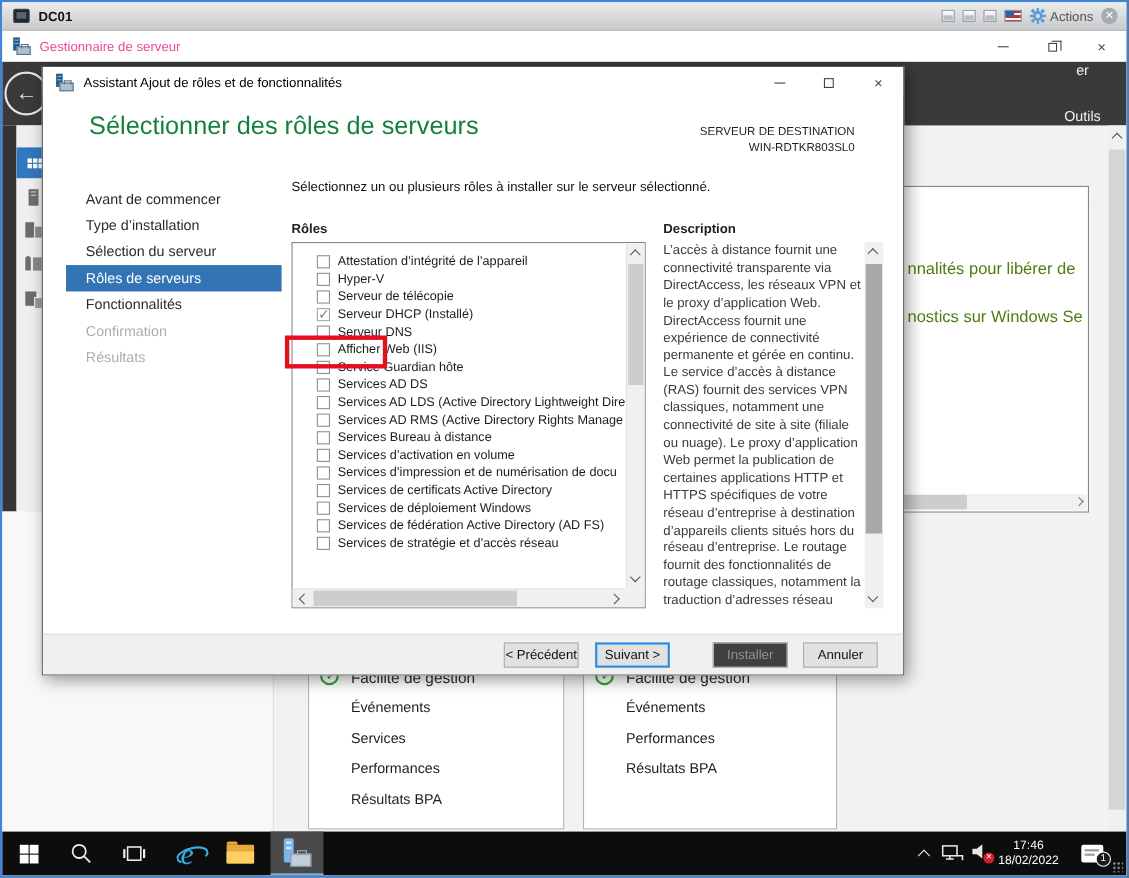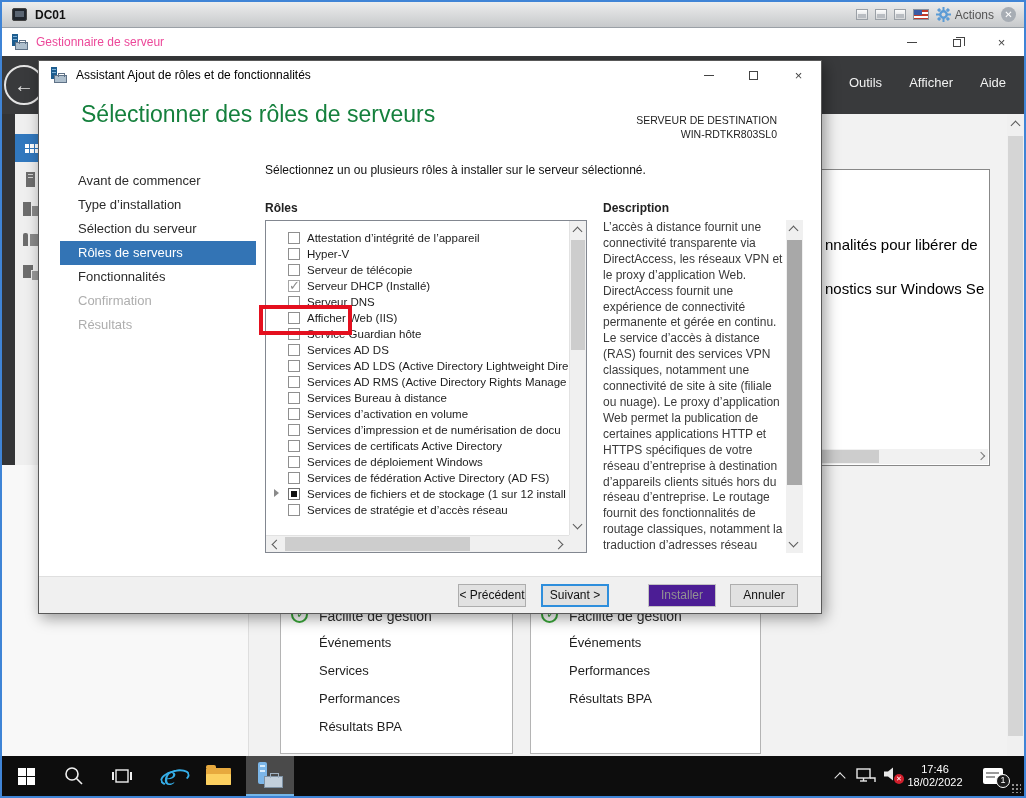--- a/index.html
+++ b/index.html
@@ -34,21 +34,21 @@
   .sm-caption-btns{margin-left:auto;display:flex;align-items:center;gap:0;}
   .cap-btn{width:45px;height:28px;display:flex;align-items:center;justify-content:center;color:#444;font-size:13px;}
   .glyph-min{width:10px;height:1px;background:#444;}
   .glyph-max{width:9px;height:9px;border:1px solid #444;}
   .glyph-restore{width:8px;height:8px;border:1px solid #444;position:relative;background:#fff;margin-top:2px;}
   .glyph-restore::before{content:"";position:absolute;left:2px;top:-3px;width:8px;height:8px;border:1px solid #444;border-left:none;border-bottom:none;}
 
   
   .sm-header{position:absolute;left:0;top:54px;right:0;height:58px;background:#393a3c;z-index:1;}
   .back-circle{position:absolute;left:2px;top:9px;width:40px;height:40px;border:2px solid #e4e4e4;border-radius:50%;color:#e4e4e4;font-size:20px;line-height:36px;text-align:center;}
-  .sm-menu{position:absolute;right:18px;top:0;height:52px;display:flex;align-items:center;gap:27px;font-size:13px;color:#f2f2f2;}
+  .sm-menu{position:absolute;right:18px;top:0;height:52px;display:flex;align-items:center;gap:27px;font-size:13px;color:#f2f2f2;flex-direction:column;}
   .sm-darkedge{position:absolute;left:0;top:112px;width:13px;height:351px;background:#333436;z-index:1;}
 
   
   .sm-rail{position:absolute;left:13px;top:112px;width:33px;height:351px;background:#efefef;z-index:1;}
   .rail-sel{position:absolute;left:0;top:20px;width:33px;height:28px;background:#3178be;display:flex;align-items:center;justify-content:center;}
   .grid-icon{display:grid;grid-template-columns:4px 4px 4px;grid-auto-rows:4px;gap:1px;}
   .grid-icon i{background:#fff;}
   .rail-ic{position:absolute;left:8px;width:17px;height:16px;}
   .ric1{top:58px;} .ric2{top:88px;} .ric3{top:118px;} .ric4{top:150px;}
   .srv-block{position:absolute;left:3px;top:0;width:9px;height:15px;background:#6d6d6d;}
@@ -57,21 +57,21 @@
   .two-block::after{content:"";position:absolute;left:9px;top:4px;width:7px;height:10px;background:#8a8a8a;}
   .tool-block::before{content:"";position:absolute;left:0;top:1px;width:5px;height:13px;background:#6d6d6d;border-radius:2px 2px 0 0;}
   .tool-block::after{content:"";position:absolute;left:7px;top:2px;width:9px;height:12px;background:#8a8a8a;}
   .file-block::before{content:"";position:absolute;left:0;top:1px;width:10px;height:13px;background:#6d6d6d;}
   .file-block::after{content:"";position:absolute;left:8px;top:6px;width:7px;height:9px;background:#9a9a9a;border:1px solid #efefef;}
 
   .sm-navpane{position:absolute;left:0;top:463px;width:247px;height:295px;background:#f8f8f8;border-right:1px solid #dedede;z-index:1;}
 
   
   .welcome-panel{position:absolute;left:360px;top:167px;width:628px;height:297px;background:#fff;border:1px solid #888;z-index:2;}
-  .wp-frag{position:absolute;font-size:15px;color:#000000;white-space:nowrap;}
+  .wp-frag{position:absolute;font-size:15px;color:#4d7c0f;white-space:nowrap;}
   .wp-frag1{left:462px;top:66px;}
   .wp-frag2{left:462px;top:110px;}
   .wp-hscroll{position:absolute;left:1px;right:1px;bottom:1px;height:15px;background:#f1f1f1;}
   .wp-thumb{position:absolute;left:0;top:1px;width:515px;height:13px;background:#cdcdcd;}
   .wp-arrow{position:absolute;right:4px;top:4px;width:6px;height:6px;border-right:1px solid #7a7a7a;border-top:1px solid #7a7a7a;transform:rotate(45deg);}
 
   
   .sm-vscroll{position:absolute;right:0;top:112px;width:17px;height:646px;background:#f0f0f0;z-index:2;}
   .sm-vthumb{position:absolute;left:1px;right:1px;top:22px;height:600px;background:#d5d5d5;}
   .chev{width:7px;height:7px;border-left:1px solid #5a5a5a;border-top:1px solid #5a5a5a;display:inline-block;}
@@ -130,21 +130,21 @@
   .wz-desc-panel{position:absolute;left:564px;top:159px;width:200px;height:333px;}
   .wz-desc-text{position:absolute;left:0;top:0;width:181px;height:333px;overflow:hidden;font-size:12px;line-height:15.9px;color:#3a3a3a;}
   .desc-vscroll{position:absolute;right:0;top:0;width:17px;height:333px;background:#f0f0f0;}
   .desc-vscroll .chev-up{position:absolute;left:4px;top:7px;}
   .desc-vscroll .chev-down{position:absolute;left:4px;bottom:7px;}
   .desc-vthumb{position:absolute;left:1px;right:1px;top:20px;height:245px;background:#a8a8a8;}
   .wz-footer{position:absolute;left:0;right:0;bottom:0;height:37px;background:#f0f0f0;border-top:1px solid #dfdfdf;}
   .wz-btn{position:absolute;top:7px;width:68px;height:23px;font-size:12px;color:#111;background:#e1e1e1;border:1px solid #adadad;text-align:center;line-height:21px;}
   .btn-prev{left:419px;}
   .btn-next{left:502px;border:2px solid #2e8edc;line-height:19px;}
-  .btn-install{left:609px;color:#929292;border-color:#c3c3c3;background:#4c1d95;}
+  .btn-install{left:609px;color:#929292;border-color:#c3c3c3;background:#404040;}
   .btn-cancel{left:691px;}
 
   
   .red-box{position:absolute;left:257px;top:303px;width:93px;height:30px;border:4px solid #e40f1e;z-index:20;}
 
   
   .taskbar{position:absolute;left:0;right:0;bottom:0;height:40px;background:#0d0d0d;z-index:30;}
   .tb-cell{position:absolute;top:0;width:48px;height:40px;display:flex;align-items:center;justify-content:center;}
   .tb-start{left:0;} .tb-search{left:48px;} .tb-taskview{left:96px;} .tb-ie{left:144px;} .tb-folder{left:192px;}
   .tb-sm{left:244px;background:#4a4a4a;border-bottom:2px solid #75b6e8;}
@@ -383,25 +383,20 @@
             <span class="role-label">Services de certificats Active Directory</span>
           </div>
         <div class="role-row">
             <span class="cb"></span>
             <span class="role-label">Services de déploiement Windows</span>
           </div>
         <div class="role-row">
             <span class="cb"></span>
             <span class="role-label">Services de fédération Active Directory (AD FS)</span>
           </div>
-        <div class="role-row partial">
-            <span class="expander"></span>
-            <span class="cb"></span>
-            <span class="role-label">Services de fichiers et de stockage (1 sur 12 install</span>
-          </div>
         <div class="role-row">
             <span class="cb"></span>
             <span class="role-label">Services de stratégie et d’accès réseau</span>
           </div>
       </div>
       <div class="lb-vscroll">
         <span class="chev chev-up"></span>
         <div class="lb-vthumb"></div>
         <span class="chev chev-down"></span>
       </div>

